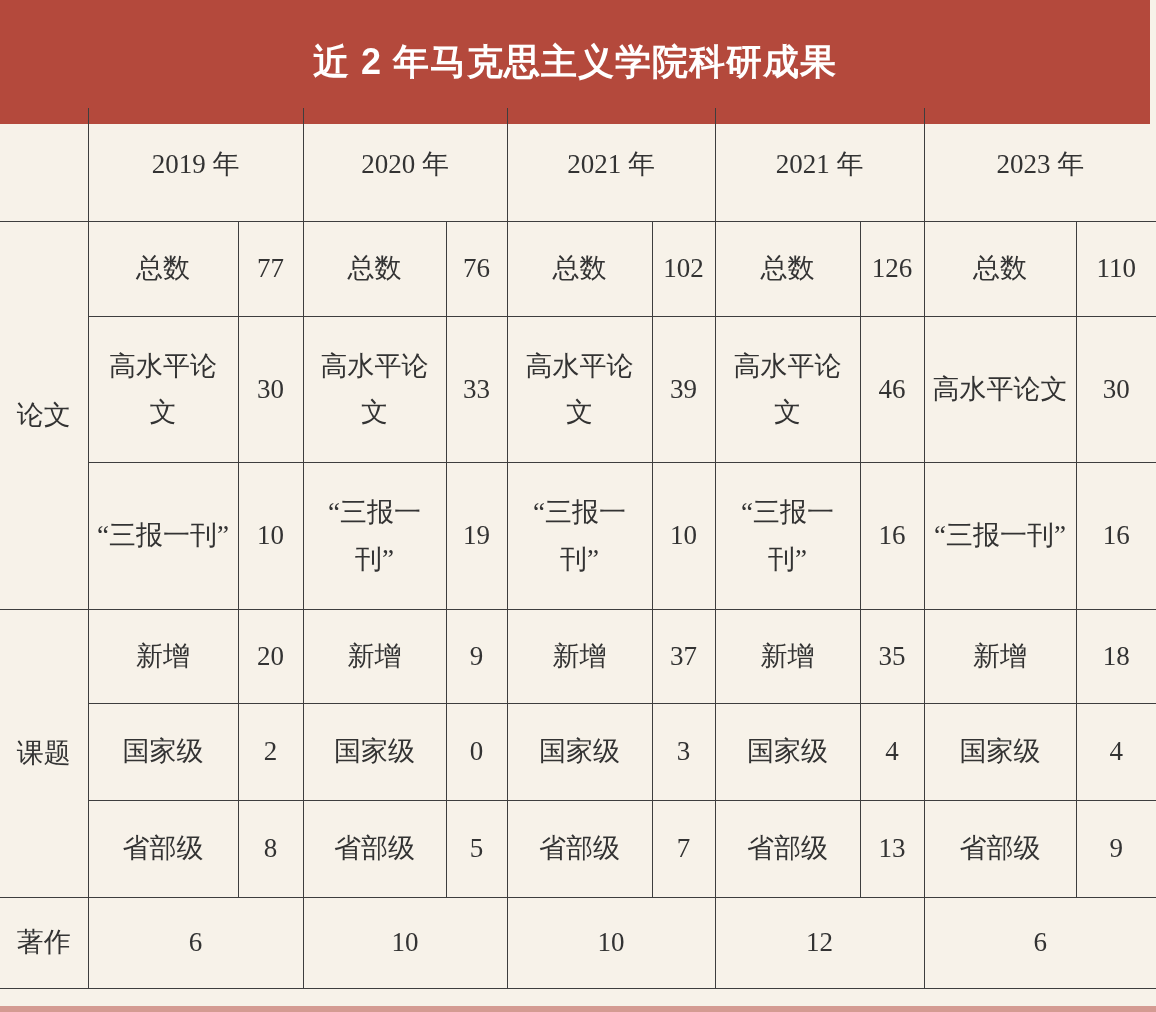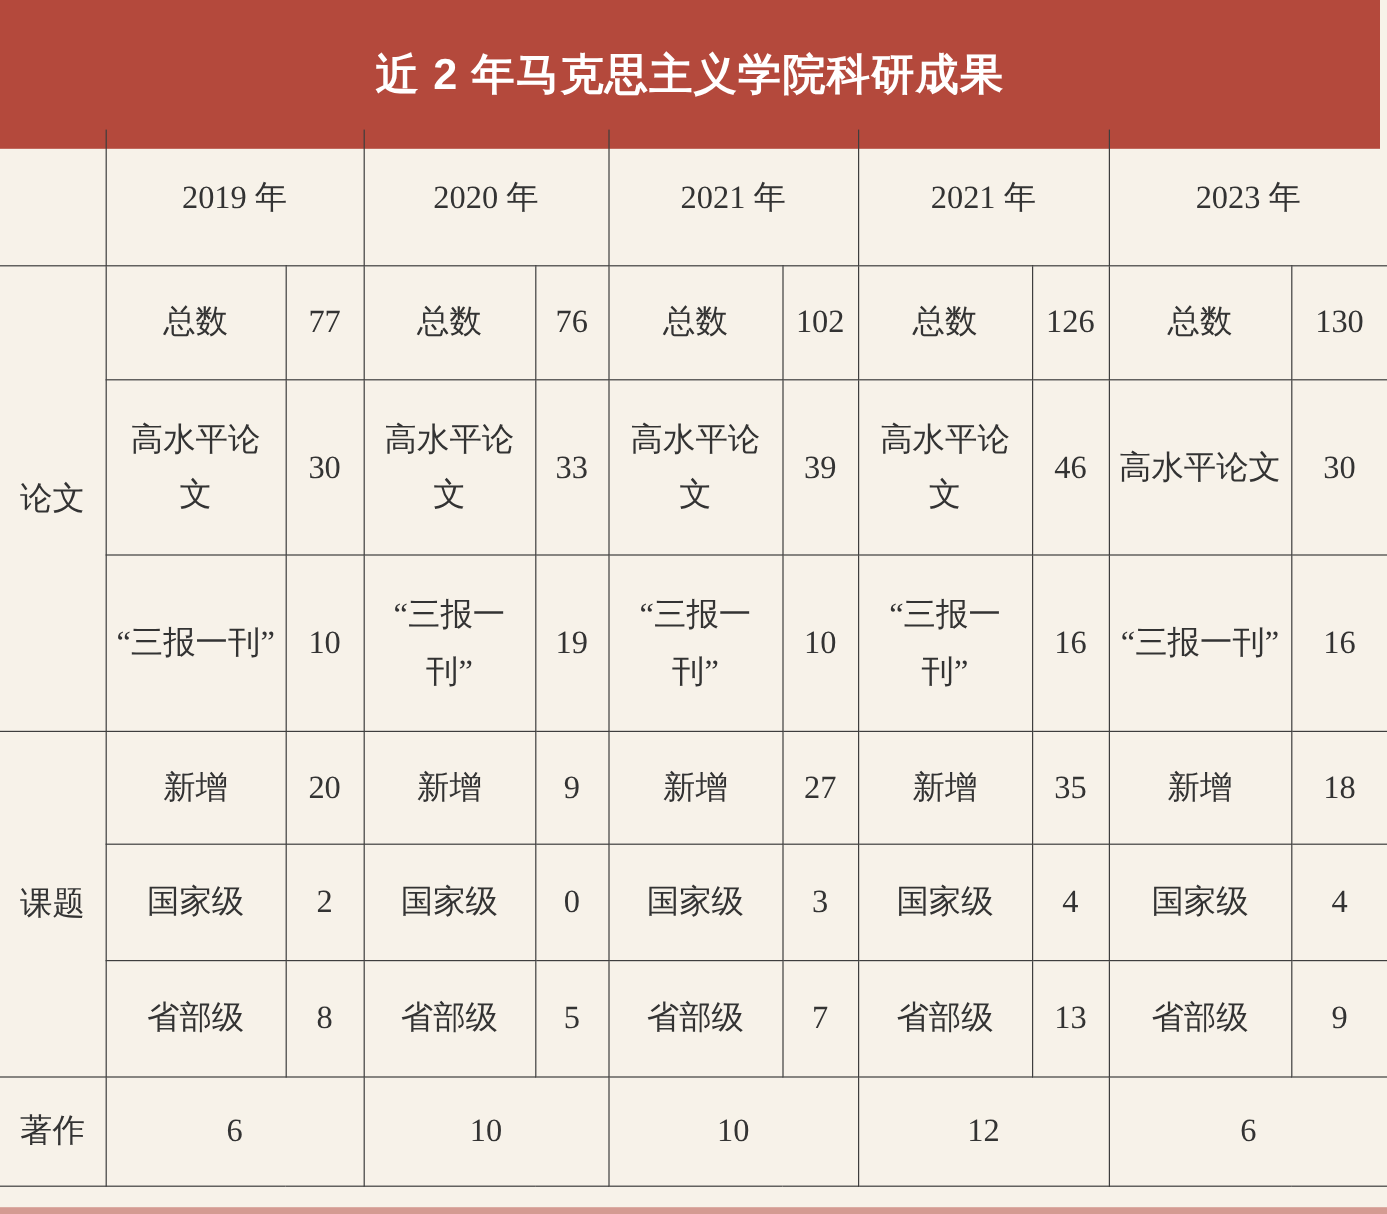--- a/index.html
+++ b/index.html
@@ -85,21 +85,21 @@
     <td rowspan="3">论文</td>
     <td>总数</td>
     <td>77</td>
     <td>总数</td>
     <td>76</td>
     <td>总数</td>
     <td>102</td>
     <td>总数</td>
     <td>126</td>
     <td>总数</td>
-    <td>130</td>
+    <td>110</td>
   </tr>
 
   <tr class="r-high">
     <td>高水平论文</td>
     <td>30</td>
     <td>高水平论文</td>
     <td>33</td>
     <td>高水平论文</td>
     <td>39</td>
     <td>高水平论文</td>
@@ -121,21 +121,21 @@
     <td>16</td>
   </tr>
 
   <tr class="r-new">
     <td rowspan="3">课题</td>
     <td>新增</td>
     <td>20</td>
     <td>新增</td>
     <td>9</td>
     <td>新增</td>
-    <td>27</td>
+    <td>37</td>
     <td>新增</td>
     <td>35</td>
     <td>新增</td>
     <td>18</td>
   </tr>
 
   <tr class="r-nat">
     <td>国家级</td>
     <td>2</td>
     <td>国家级</td>

